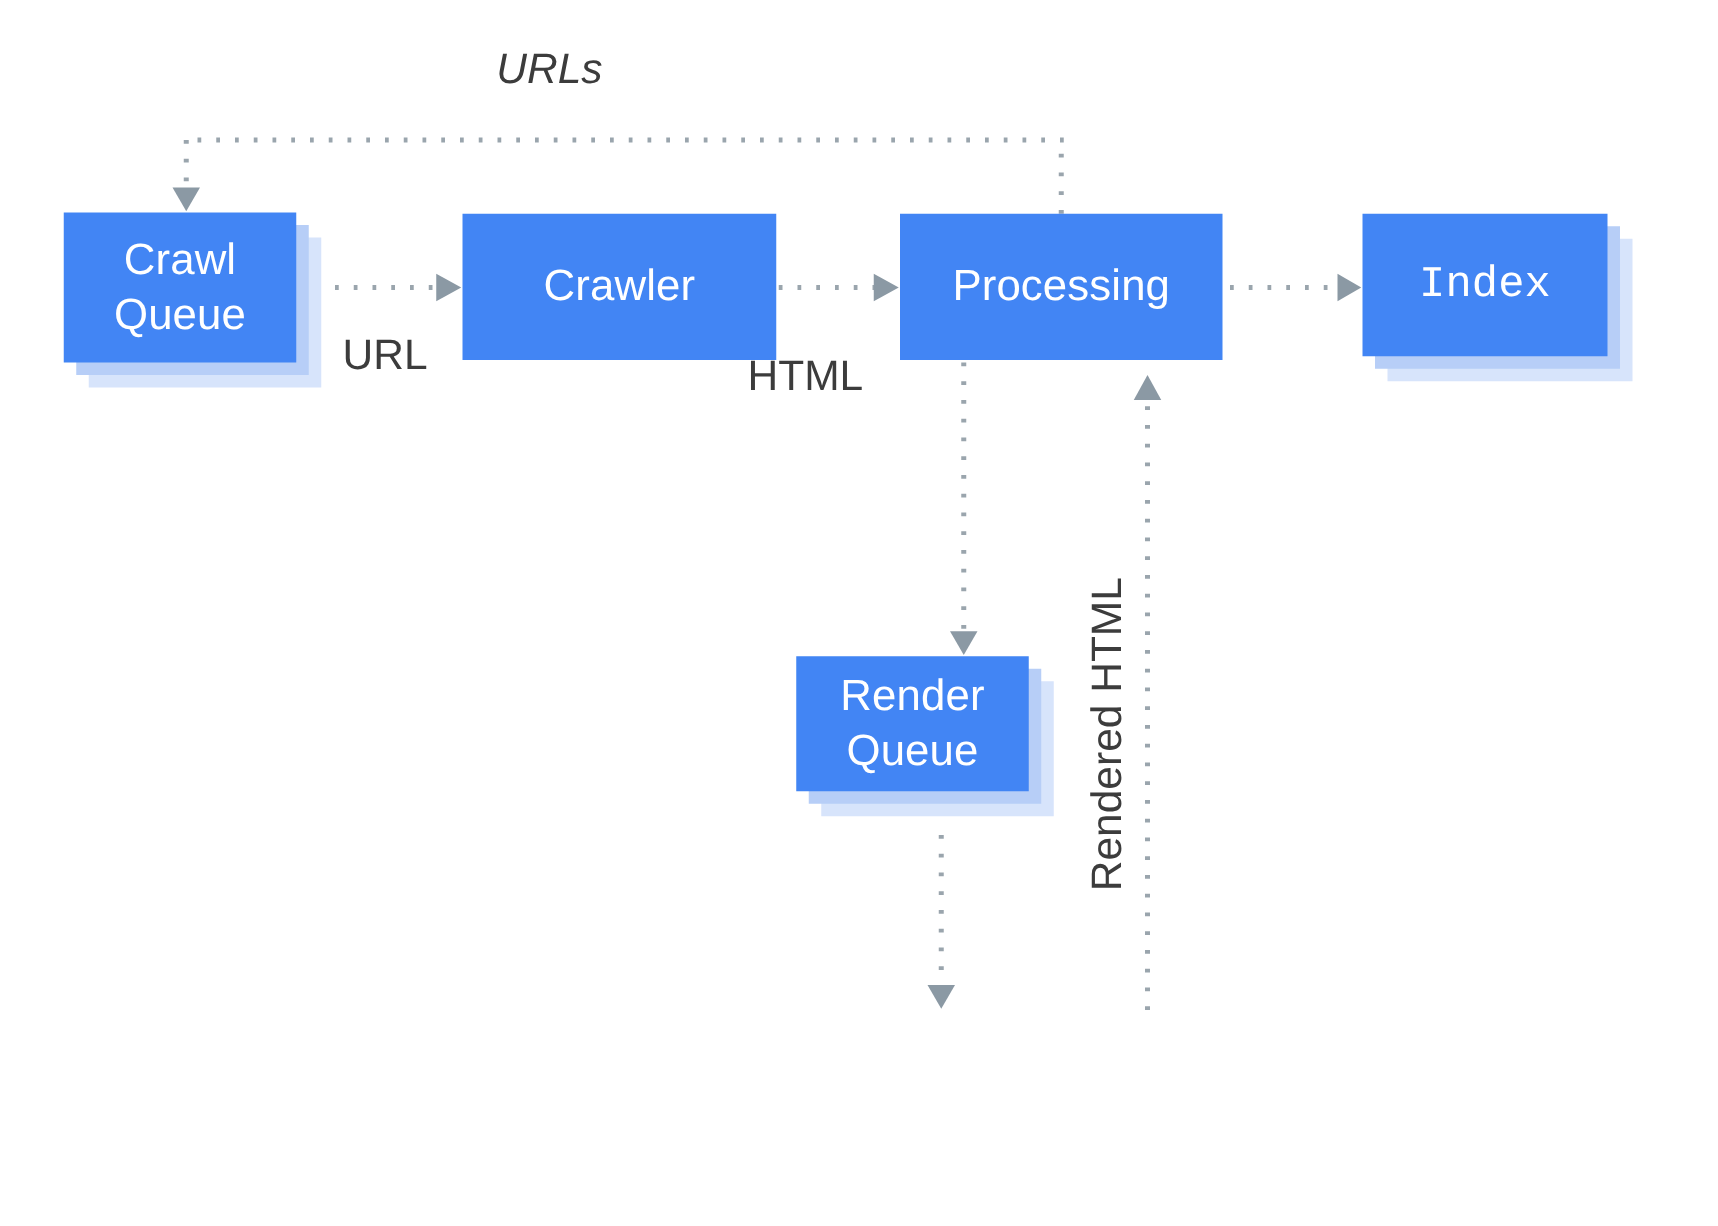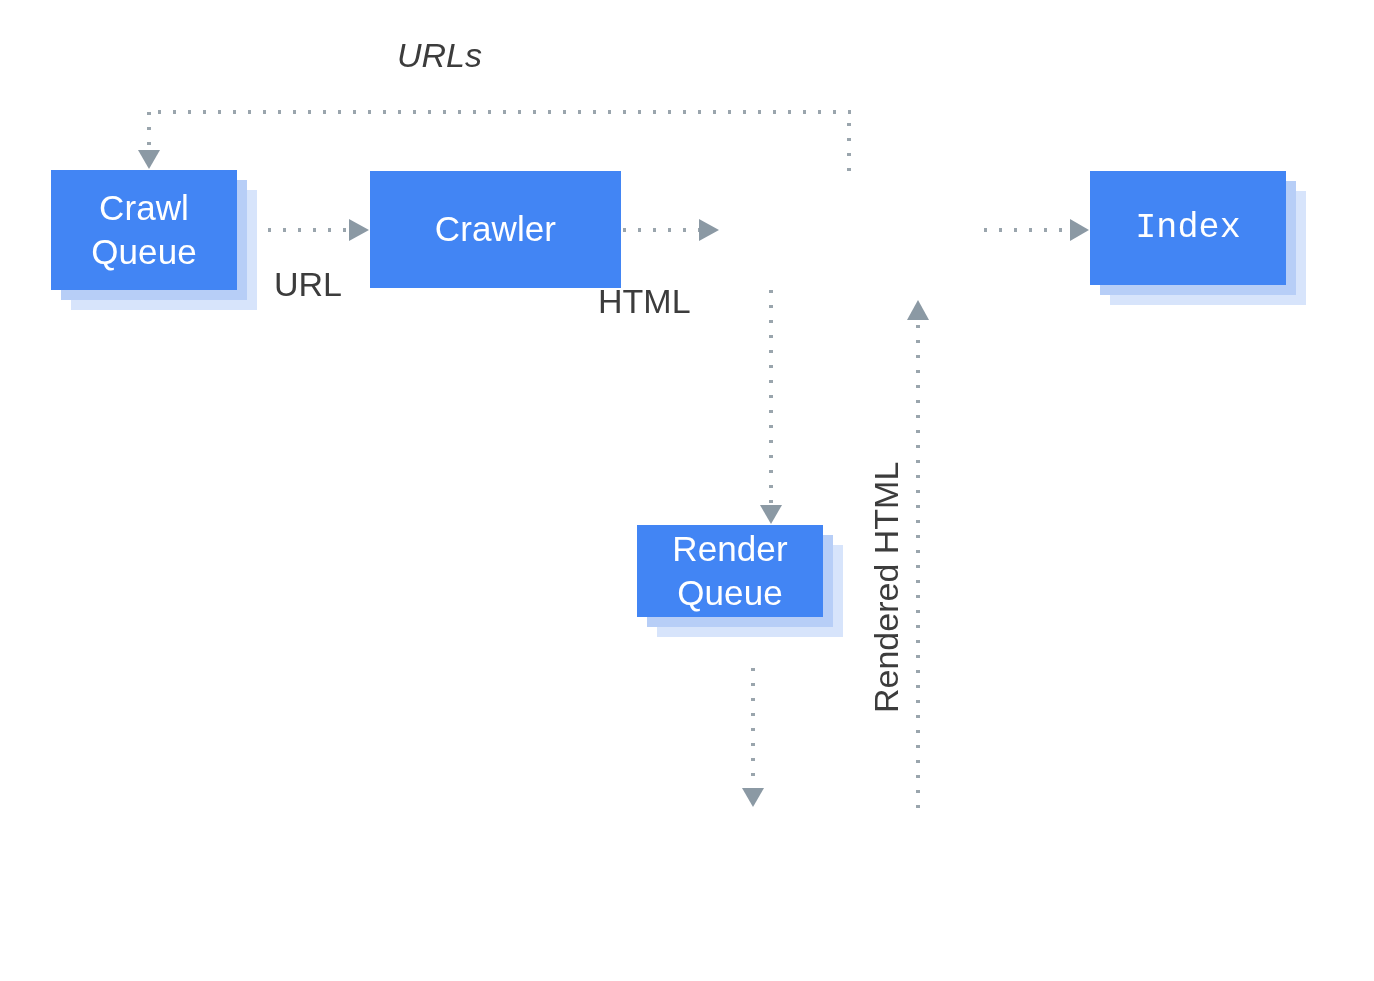--- a/index.html
+++ b/index.html
@@ -142,30 +142,35 @@
 Queue</span>
     </div>
   </div>
 
   <div class="node" style="left:370px; top:171px; width:251px; height:117px;">
     <div class="face">
       <span class="label">Crawler</span>
     </div>
   </div>
 
+  <div class="node" style="left:720px; top:171px; width:258px; height:117px;">
+    <div class="face">
+      <span class="label">Processing</span>
+    </div>
+  </div>
 
   <div class="node" style="left:1090px; top:171px; width:196px; height:114px;font-family:Liberation Mono, monospace;">
     <div class="stack-back2"></div>
     <div class="stack-back1"></div>
     <div class="face">
       <span class="label">Index</span>
     </div>
   </div>
 
-  <div class="node" style="left:637px; top:525px; width:186px; height:92px;">
+  <div class="node" style="left:637px; top:525px; width:186px; height:108px;">
     <div class="stack-back2"></div>
     <div class="stack-back1"></div>
     <div class="face">
       <span class="label">Render
 Queue</span>
     </div>
   </div>
 
 
   <div class="edge-label" style="left:397px; top:38px;font-style:italic;">URLs</div>

